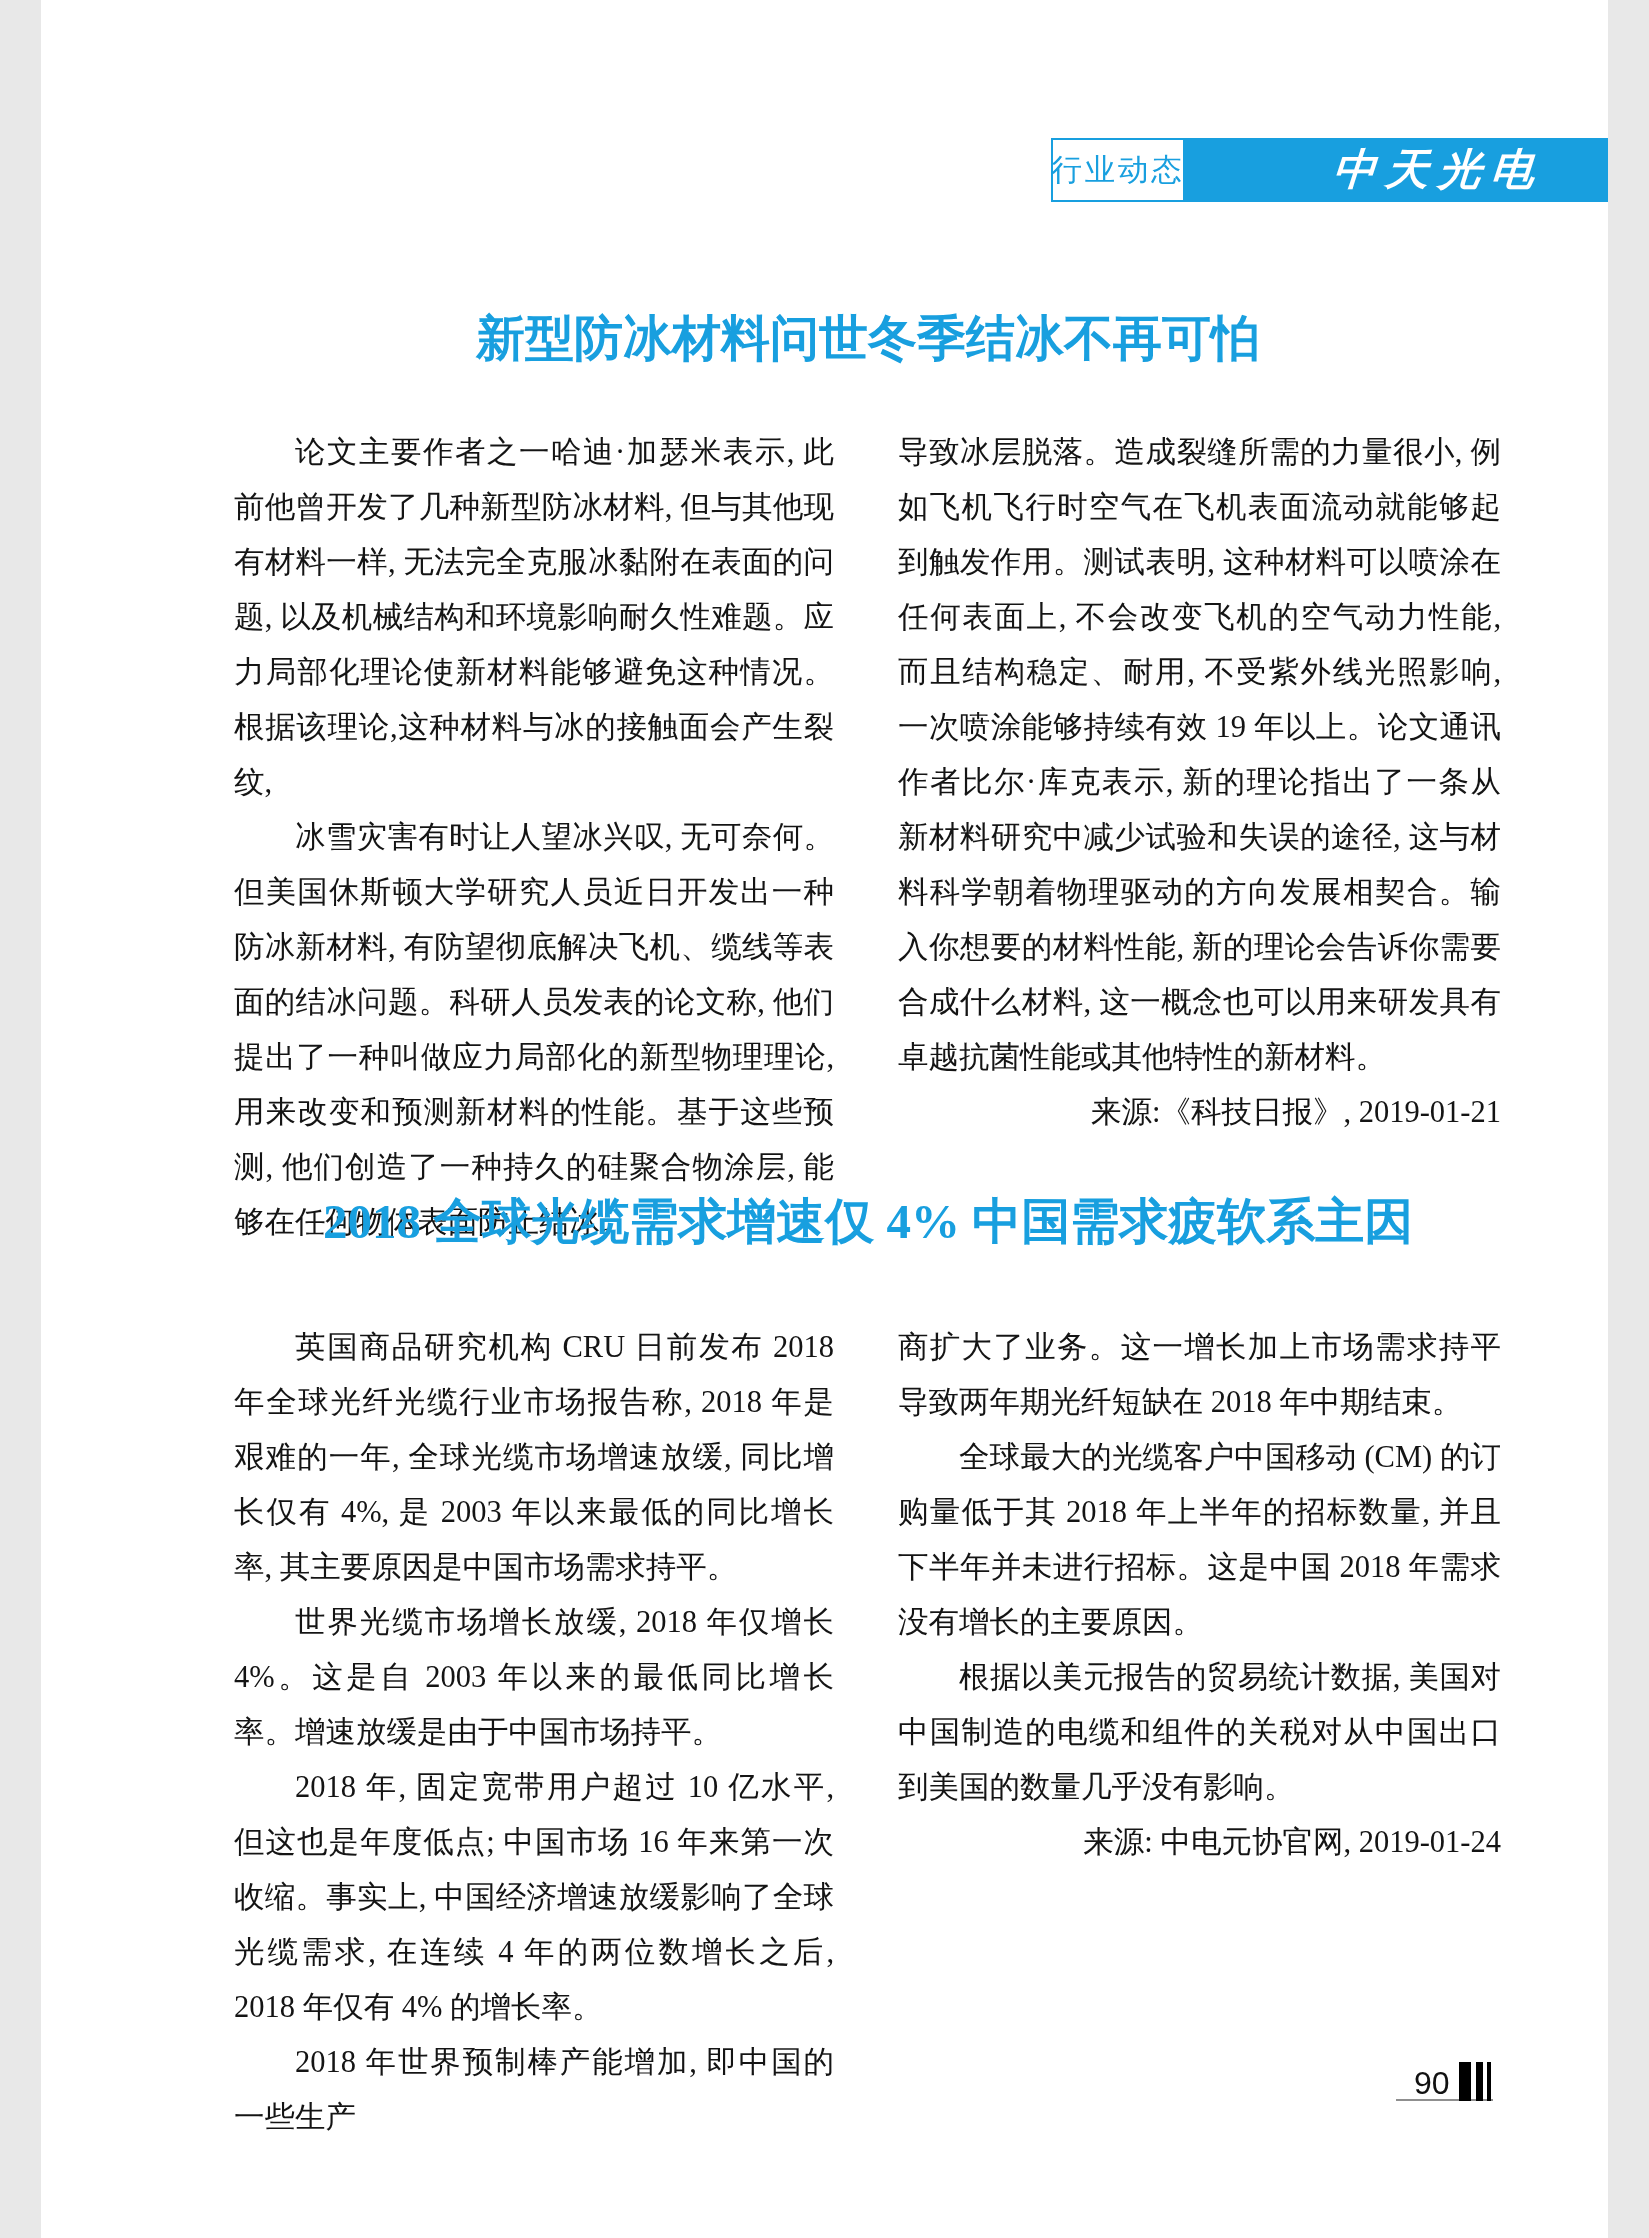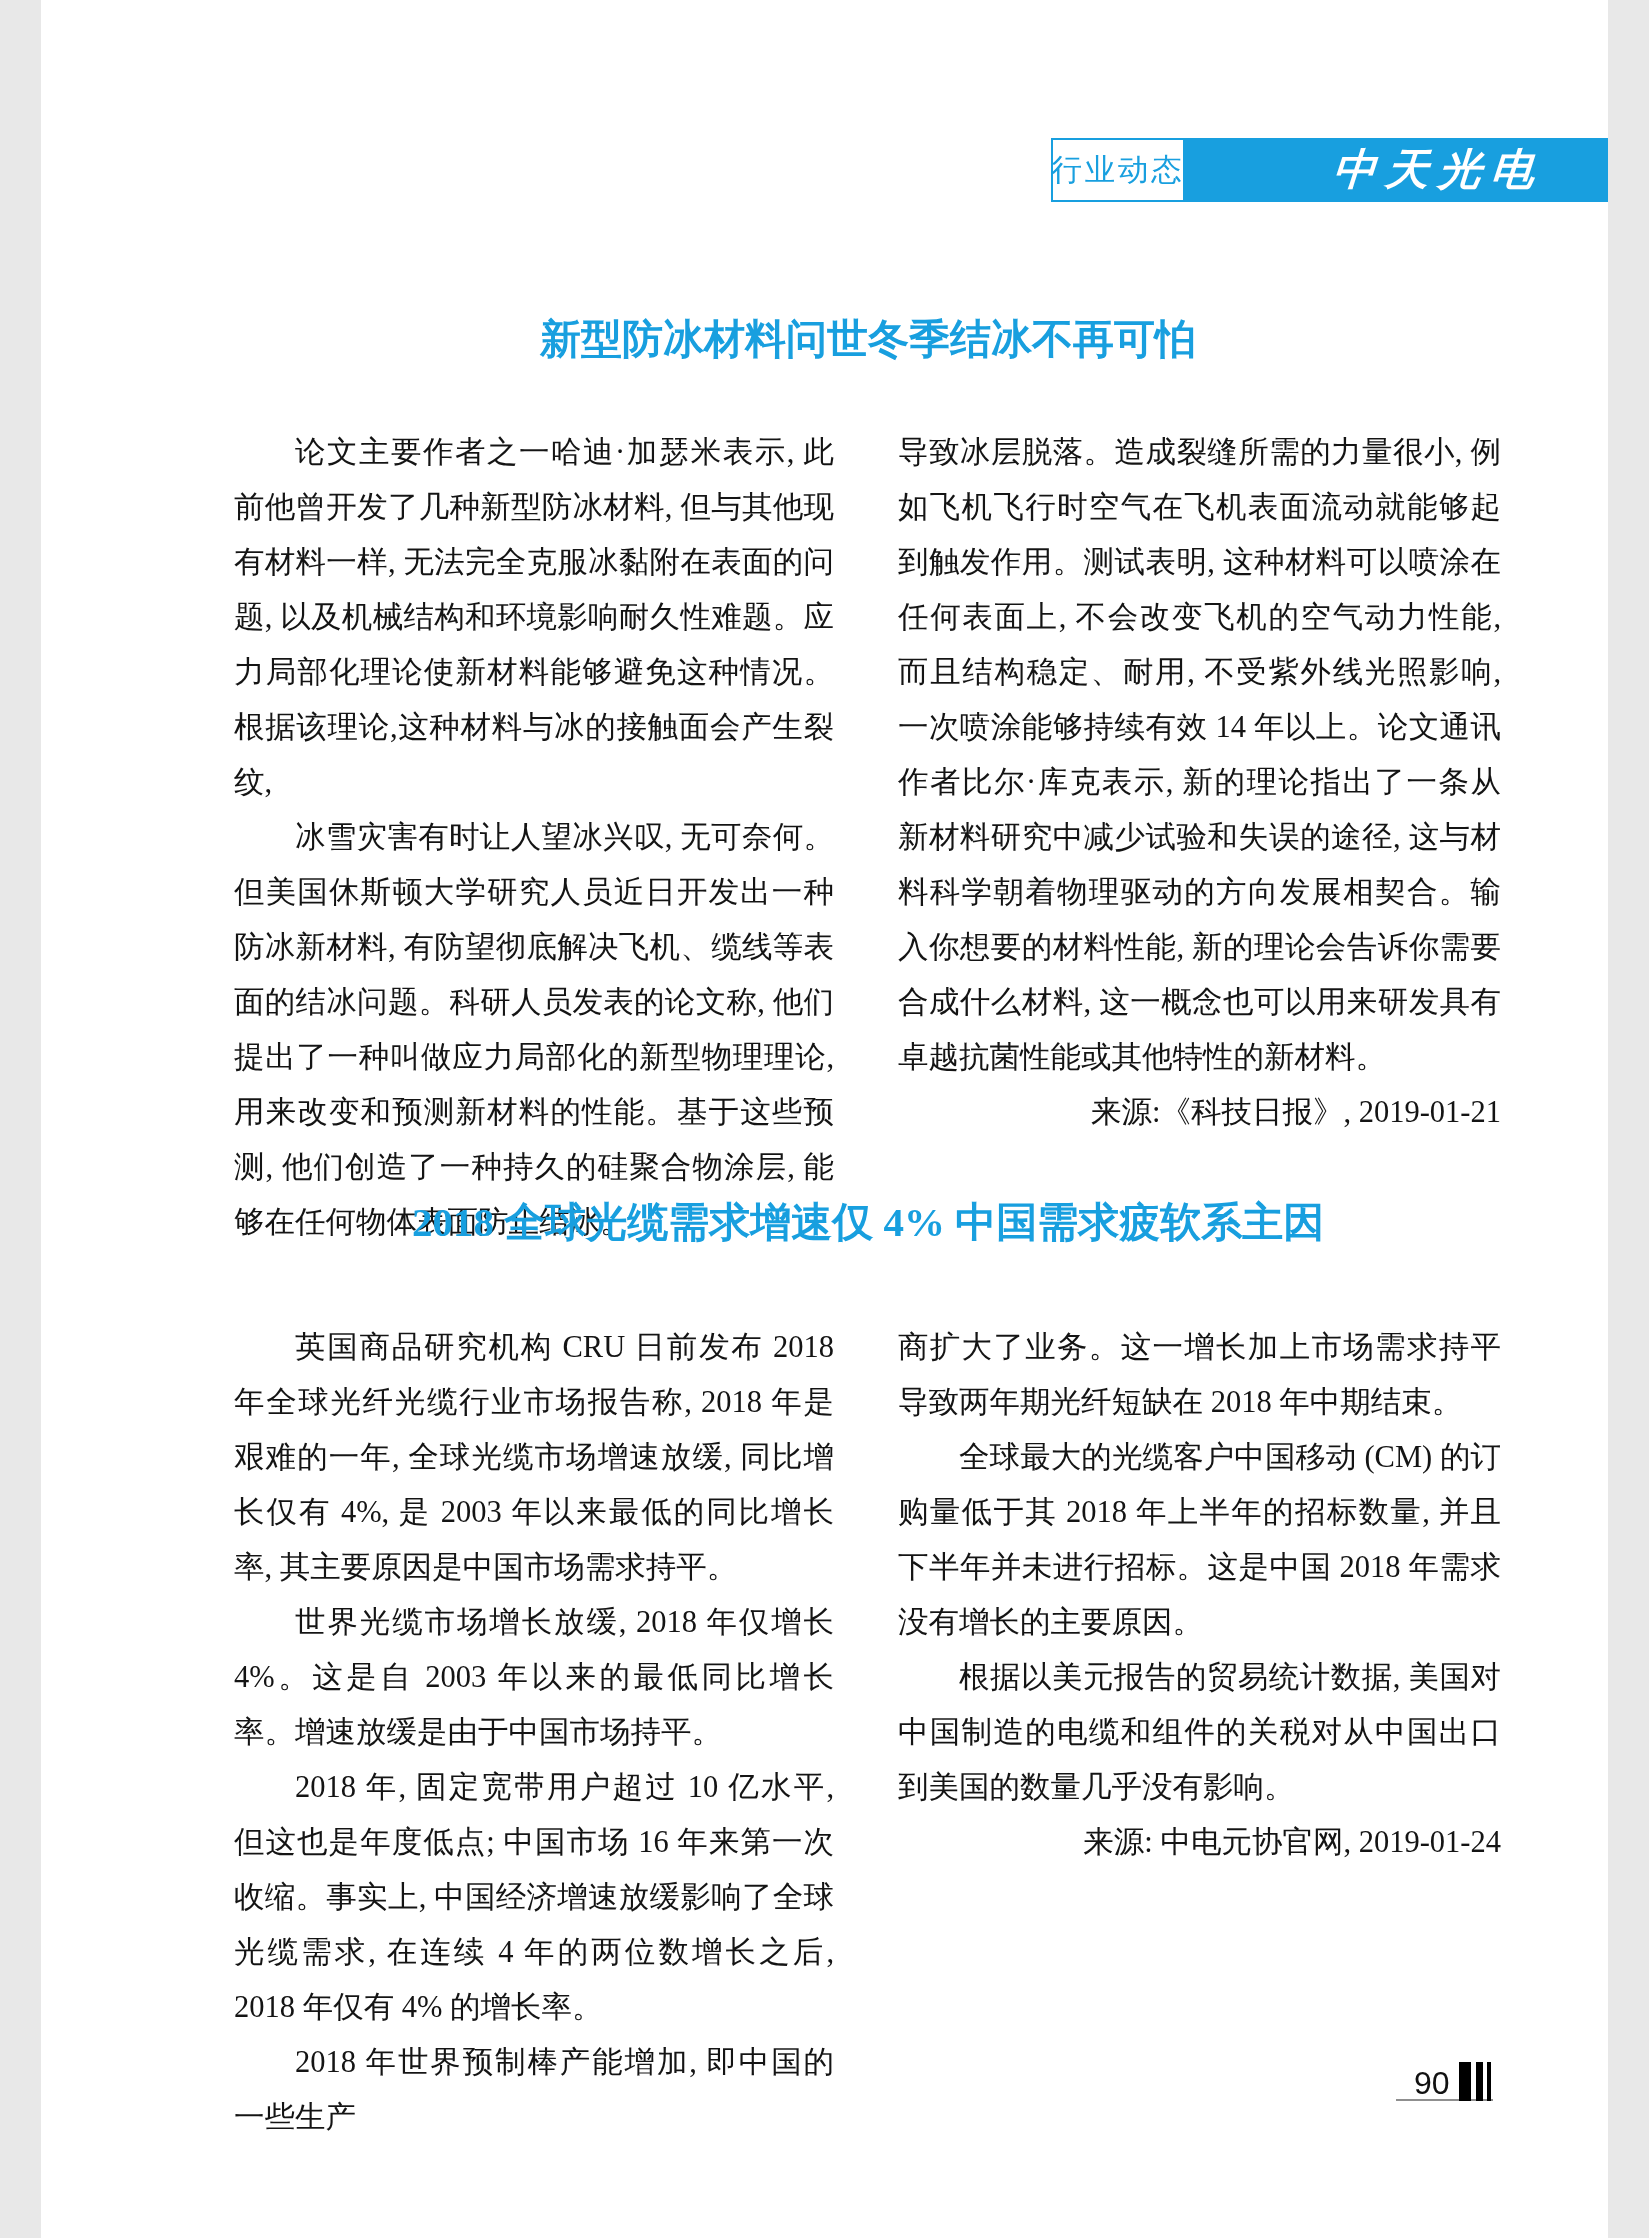--- a/index.html
+++ b/index.html
@@ -26,21 +26,21 @@
   .brand-logo {
     color:#ffffff; font-size:43px; font-weight:bold; font-style:italic;
     letter-spacing:9.7px; white-space:nowrap; transform:skewX(-4deg);
     font-family:"DejaVu Serif","Liberation Serif",serif;
   }
 
   
   .article-title {
     position:absolute; left:193px; width:1268px; margin:0;
     text-align:center; color:#189fdf; font-weight:bold;
-    font-size:41px; line-height:58px; white-space:nowrap;
+    font-size:49px; line-height:58px; white-space:nowrap;
   }
   .title-1 { top:310px; }
   .title-2 { top:1193px; }
 
   
   .col {
     position:absolute; font-size:30.5px; line-height:55px; text-align:justify;
     display:flex; flex-direction:column; color:#141414;
   }
   .col p { margin:0; }
@@ -76,21 +76,21 @@
   <div class="band">
     <span class="brand-logo">中天光电</span>
   </div>
 
   <h1 class="article-title title-1">新型防冰材料问世冬季结冰不再可怕</h1>
   <div class="col a1-left">
       <p class="indent">论文主要作者之一哈迪·加瑟米表示, 此前他曾开发了几种新型防冰材料, 但与其他现有材料一样, 无法完全克服冰黏附在表面的问题, 以及机械结构和环境影响耐久性难题。应力局部化理论使新材料能够避免这种情况。根据该理论,这种材料与冰的接触面会产生裂纹,</p>
       <p class="indent">冰雪灾害有时让人望冰兴叹, 无可奈何。但美国休斯顿大学研究人员近日开发出一种防冰新材料, 有防望彻底解决飞机、缆线等表面的结冰问题。科研人员发表的论文称, 他们提出了一种叫做应力局部化的新型物理理论, 用来改变和预测新材料的性能。基于这些预测, 他们创造了一种持久的硅聚合物涂层, 能够在任何物体表面防止结冰。</p>
     </div>
   <div class="col a1-right">
-    <p class="">导致冰层脱落。造成裂缝所需的力量很小, 例如飞机飞行时空气在飞机表面流动就能够起到触发作用。测试表明, 这种材料可以喷涂在任何表面上, 不会改变飞机的空气动力性能, 而且结构稳定、耐用, 不受紫外线光照影响, 一次喷涂能够持续有效 14 年以上。论文通讯作者比尔·库克表示, 新的理论指出了一条从新材料研究中减少试验和失误的途径, 这与材料科学朝着物理驱动的方向发展相契合。输入你想要的材料性能, 新的理论会告诉你需要合成什么材料, 这一概念也可以用来研发具有卓越抗菌性能或其他特性的新材料。</p>
+    <p class="">导致冰层脱落。造成裂缝所需的力量很小, 例如飞机飞行时空气在飞机表面流动就能够起到触发作用。测试表明, 这种材料可以喷涂在任何表面上, 不会改变飞机的空气动力性能, 而且结构稳定、耐用, 不受紫外线光照影响, 一次喷涂能够持续有效 19 年以上。论文通讯作者比尔·库克表示, 新的理论指出了一条从新材料研究中减少试验和失误的途径, 这与材料科学朝着物理驱动的方向发展相契合。输入你想要的材料性能, 新的理论会告诉你需要合成什么材料, 这一概念也可以用来研发具有卓越抗菌性能或其他特性的新材料。</p>
       <p class="source">来源:《科技日报》, 2019-01-21</p>
   </div>
 
   <h1 class="article-title title-2">2018 全球光缆需求增速仅 4% 中国需求疲软系主因</h1>
   <div class="col a2-left">
       <p class="indent">英国商品研究机构 CRU 日前发布 2018 年全球光纤光缆行业市场报告称, 2018 年是艰难的一年, 全球光缆市场增速放缓, 同比增长仅有 4%, 是 2003 年以来最低的同比增长率, 其主要原因是中国市场需求持平。</p>
       <p class="indent">世界光缆市场增长放缓, 2018 年仅增长 4%。这是自 2003 年以来的最低同比增长率。增速放缓是由于中国市场持平。</p>
       <p class="indent">2018 年, 固定宽带用户超过 10 亿水平, 但这也是年度低点; 中国市场 16 年来第一次收缩。事实上, 中国经济增速放缓影响了全球光缆需求, 在连续 4 年的两位数增长之后, 2018 年仅有 4% 的增长率。</p>
       <p class="indent">2018 年世界预制棒产能增加, 即中国的一些生产</p>
     </div>

